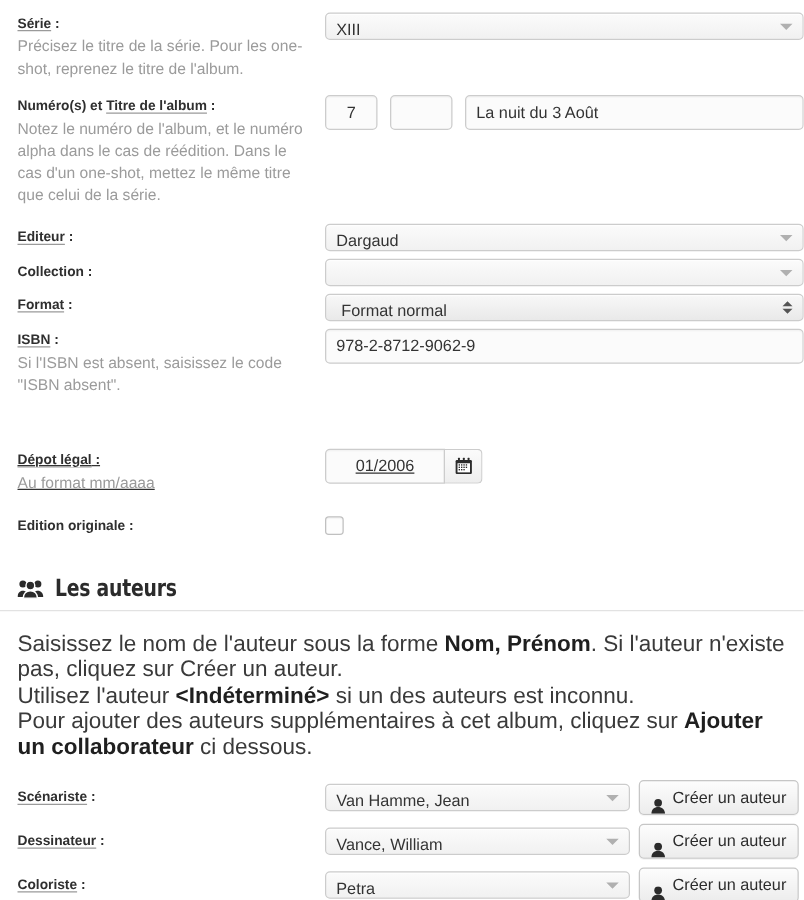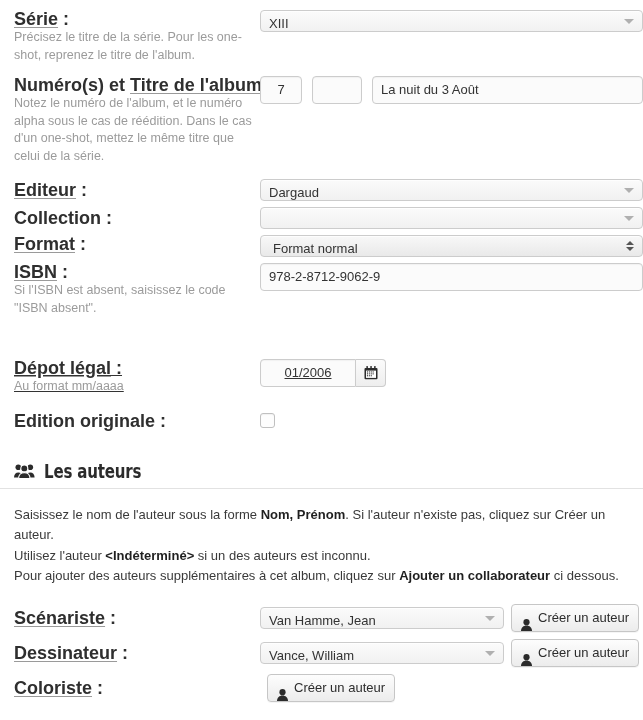--- a/index.html
+++ b/index.html
@@ -39,21 +39,21 @@
     padding-right: 8px;
   }
   .col-field {
     flex: 1 1 auto;
     box-sizing: border-box;
     min-width: 0;
   }
 
   .flabel {
     font-weight: bold;
-    font-size: 18px;
+    font-size: 11px;
     color: #2f2f2f;
     line-height: 18px;
     display: block;
     white-space: nowrap;
   }
   .flabel .u {
     text-decoration: underline;
     text-decoration-color: #9a9a9a;
     text-underline-offset: 2px;
   }
@@ -190,21 +190,21 @@
     font-weight: bold;
     color: #2b2b2b;
     letter-spacing: -0.2px;
     transform: scaleX(.88);
     transform-origin: left center;
   }
 
   .notes {
     padding: 0 8px 0 14px;
     color: #3a3a3a;
-    font-size: 13px;
+    font-size: 18px;
     line-height: 20.5px;
   }
   .notes b { font-weight: bold; color: #1f1f1f; }
 
   
   .author-row {
     display: flex;
     align-items: center;
     padding-left: 14px;
   }
@@ -240,21 +240,21 @@
       <span class="help">Précisez le titre de la série. Pour les one-shot, reprenez le titre de l'album.</span>
     </div>
     <div class="col-field">
       <div class="sel"><span>XIII</span><span class="caret"></span></div>
     </div>
   </div>
 
   <div class="row" style="margin-top:12px;">
     <div class="col-label">
       <span class="flabel"><span>Numéro(s) et </span><span class="u">Titre de l'album</span><span> :</span></span>
-      <span class="help">Notez le numéro de l'album, et le numéro alpha sous le cas de réédition. Dans le cas d'un one-shot, mettez le même titre que celui de la série.</span>
+      <span class="help">Notez le numéro de l'album, et le numéro alpha dans le cas de réédition. Dans le cas d'un one-shot, mettez le même titre que celui de la série.</span>
     </div>
     <div class="col-field">
       <div class="inline">
         <div class="txt num center">7</div>
         <div class="txt alpha center"></div>
         <div class="txt title">La nuit du 3 Août</div>
       </div>
     </div>
   </div>
 
@@ -398,20 +398,21 @@
         </svg>
       </span>
       <span>Créer un auteur</span>
     </div>
   </div>
 
   <div class="author-row" style="margin-top:7px;">
     <div class="col-label">
       <span class="flabel"><span class="u">Coloriste</span><span> :</span></span>
     </div>
+    <div class="sel a-sel"><span>Petra</span><span class="caret"></span></div>
     <div class="btn-create">
       <span class="ico">
         <svg width="11" height="12" viewBox="0 0 11 12" aria-hidden="true">
           <circle cx="5.5" cy="3.2" r="3.1" fill="#2b2b2b"></circle>
           <path d="M0 12c0-3.4 2.5-5.5 5.5-5.5S11 8.6 11 12z" fill="#2b2b2b"></path>
         </svg>
       </span>
       <span>Créer un auteur</span>
     </div>
   </div>

